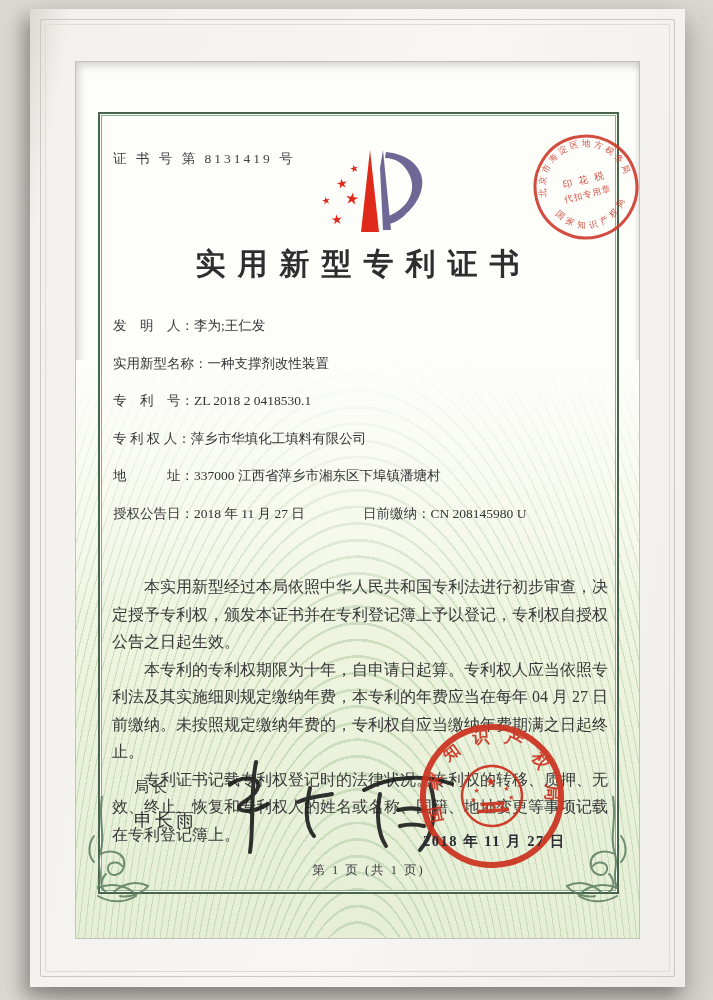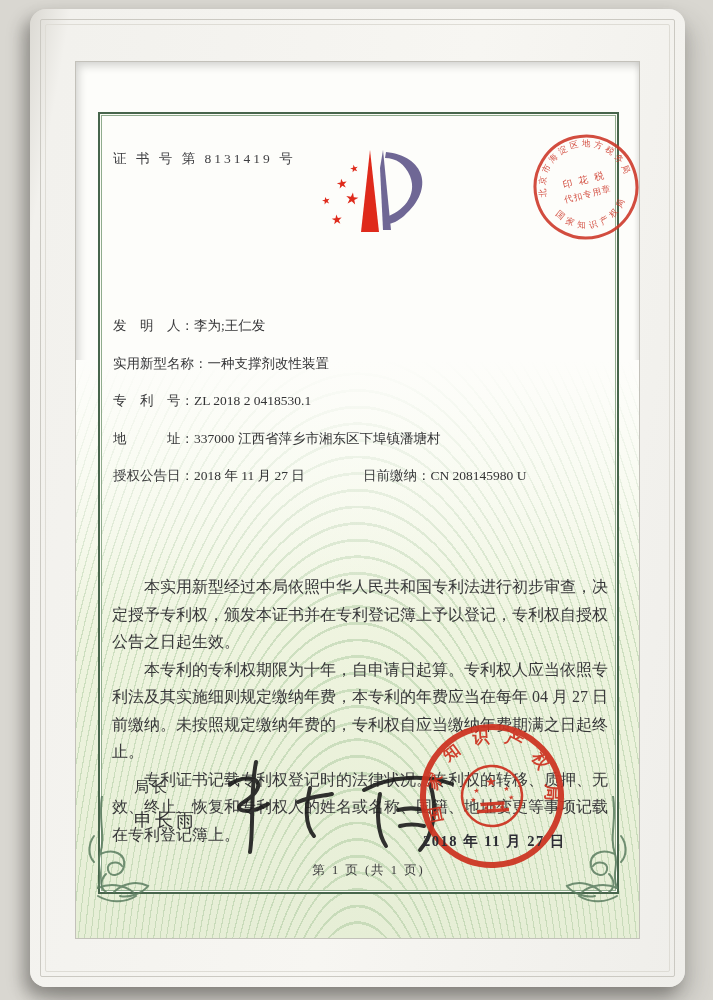--- a/index.html
+++ b/index.html
@@ -7,21 +7,21 @@
   body {
     background: #d9d7d1;
     font-family: "Liberation Serif", "DejaVu Serif", serif;
     position: relative;
     overflow: hidden;
   }
   
   .frame {
     position:absolute; left:30px; top:9px; width:655px; height:978px;
     background: linear-gradient(100deg, #dbd9d3 0%, #f2f1ed 5%, #f7f6f2 55%, #efeeea 100%);
-    border-radius:16px;
+    border-radius:0;
     box-shadow: -7px 9px 16px rgba(50,48,44,.38), 8px 14px 26px rgba(50,48,44,.22);
   }
   .frame::before {
     content:""; position:absolute; inset:10px;
     border:1px solid #cbc9c2; border-radius:2px; pointer-events:none;
   }
   .frame::after {
     content:""; position:absolute; inset:15px;
     border:1px solid #dedcd5; border-radius:2px; pointer-events:none;
   }
@@ -158,33 +158,38 @@
         <text class="tax-arc-top" fill="#cd3526">
           <textPath href="#taxTop" startOffset="50%" text-anchor="middle">北京市海淀区地方税务局</textPath>
         </text>
         <text class="tax-arc-bot" fill="#cd3526">
           <textPath href="#taxBot" startOffset="50%" text-anchor="middle">国家知识产权局</textPath>
         </text>
         <text class="tax-center1" x="54" y="50" text-anchor="middle" fill="#cd3526">印 花 税</text>
         <text class="tax-center2" x="54" y="64" text-anchor="middle" fill="#cd3526">代扣专用章</text>
       </svg>
 
+      <div class="title">实用新型专利证书</div>
 
       <div class="fields">
         <div class="field-row">
           <span class="flabel">发　明　人：</span>
           <span class="fvalue">李为;王仁发</span>
         </div>
         <div class="field-row">
           <span class="flabel">实用新型名称：</span>
           <span class="fvalue">一种支撑剂改性装置</span>
         </div>
         <div class="field-row">
           <span class="flabel">专　利　号：</span>
           <span class="fvalue">ZL 2018 2 0418530.1</span>
+        </div>
+        <div class="field-row">
+          <span class="flabel">专 利 权 人：</span>
+          <span class="fvalue">萍乡市华填化工填料有限公司</span>
         </div>
         <div class="field-row">
           <span class="flabel">地　　　址：</span>
           <span class="fvalue">337000 江西省萍乡市湘东区下埠镇潘塘村</span>
         </div>
         <div class="field-row">
           <span class="flabel">授权公告日：</span>
           <span class="fvalue">2018 年 11 月 27 日</span>
           <span class="spacer"></span>
           <span class="flabel">日前缴纳：</span>

